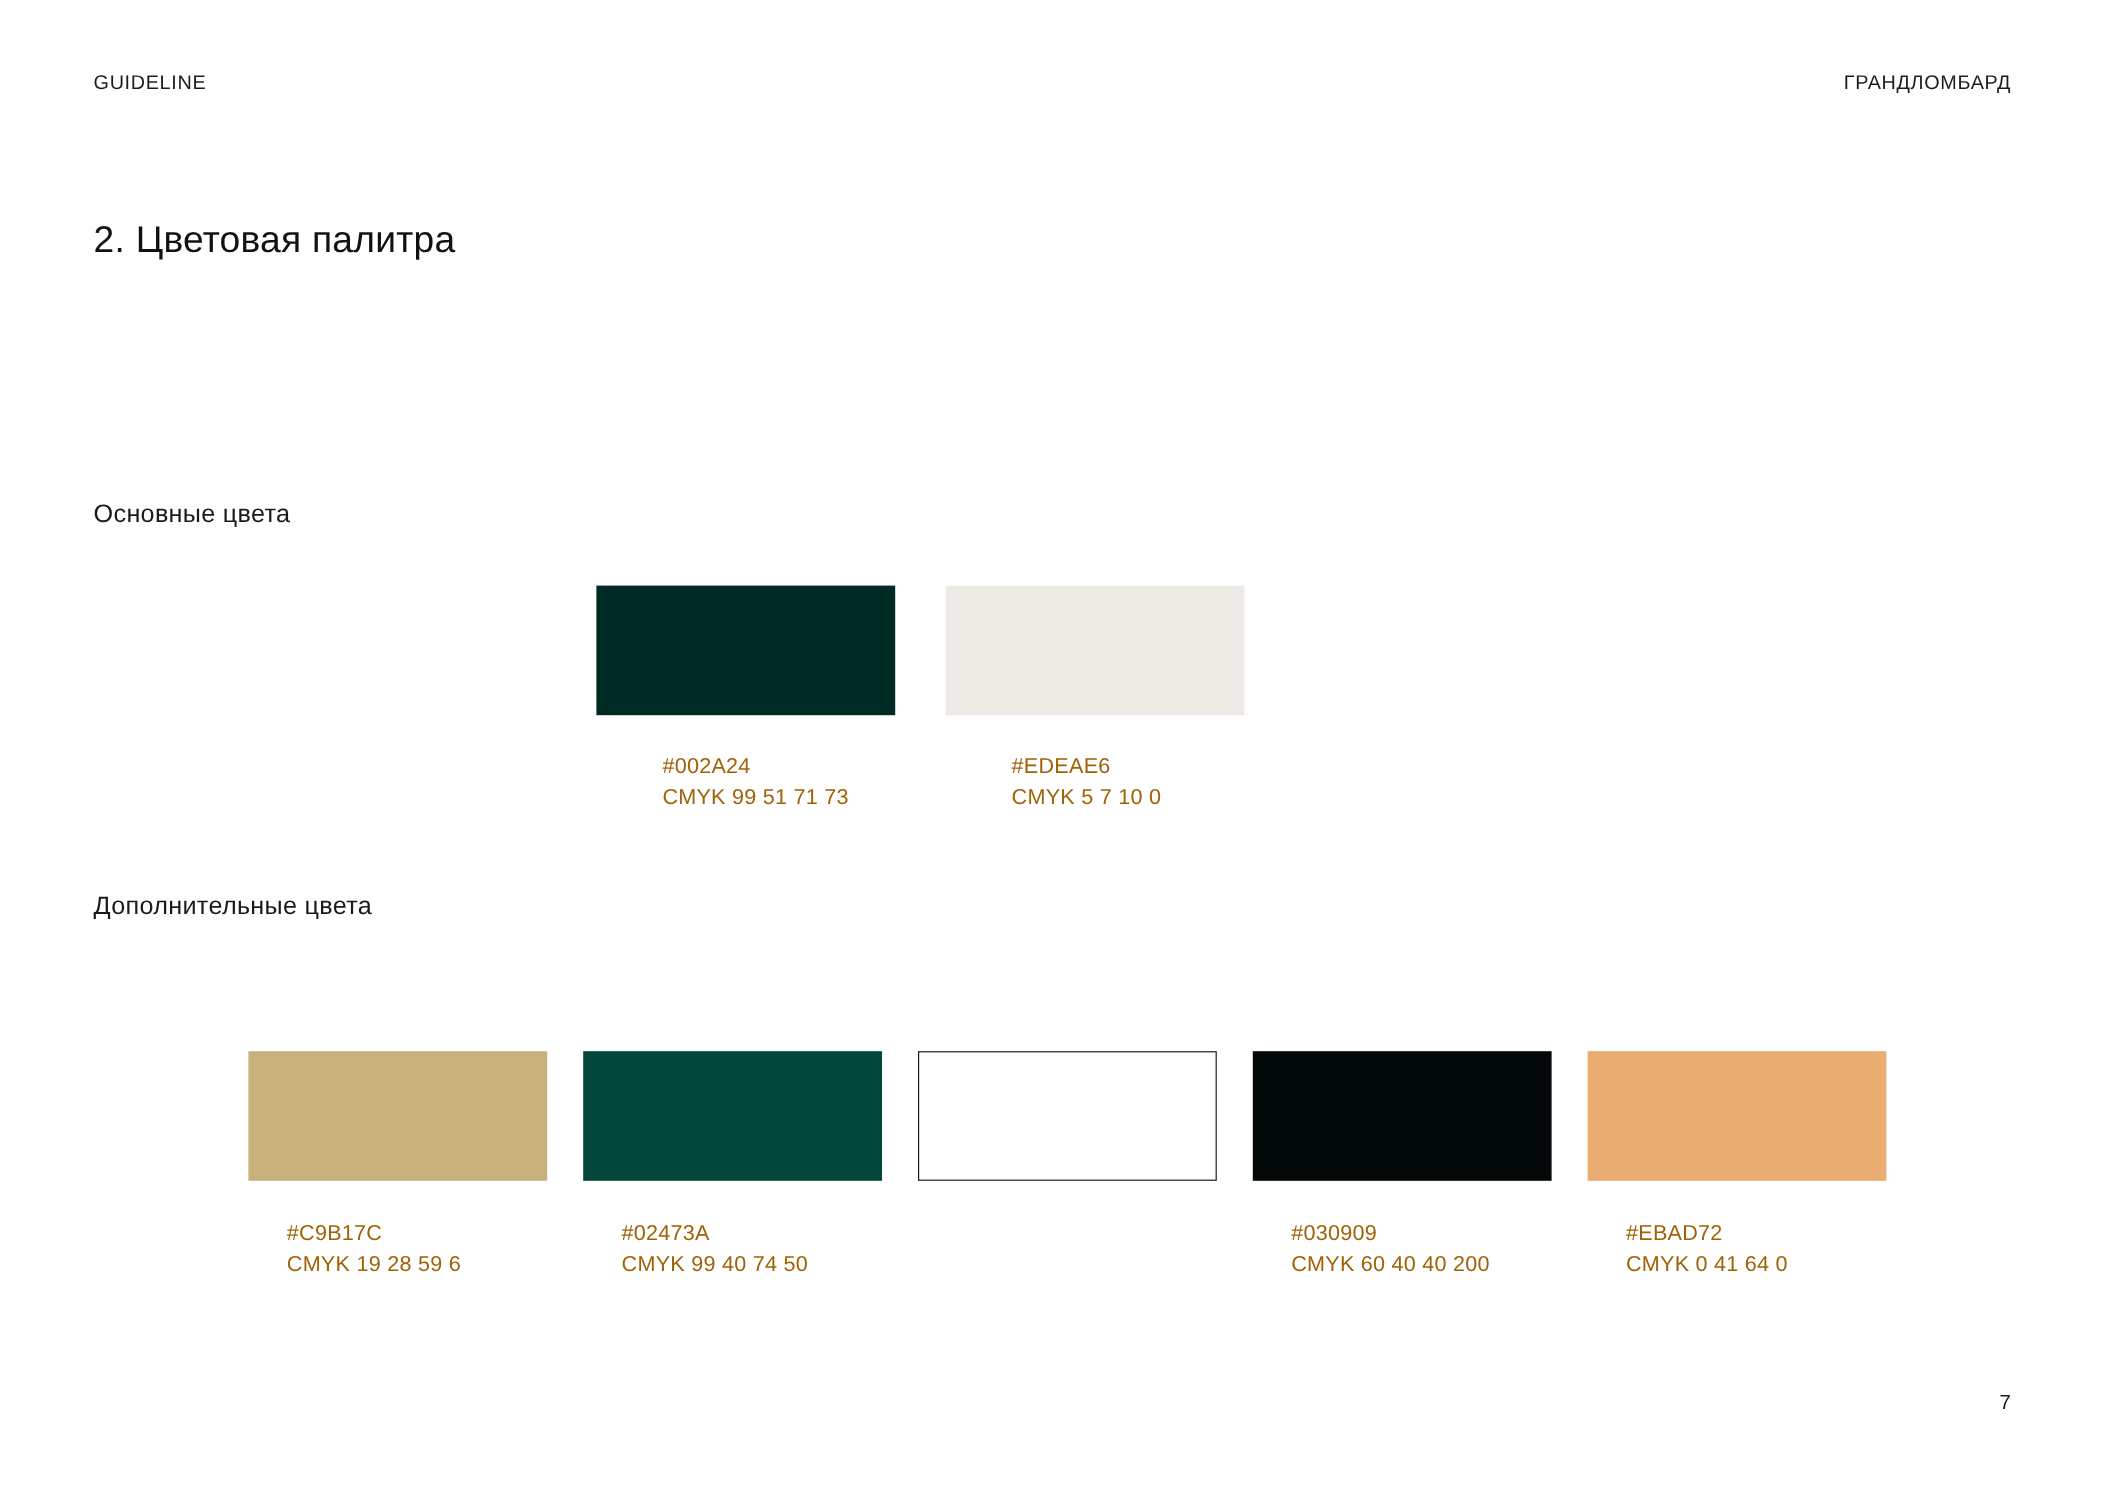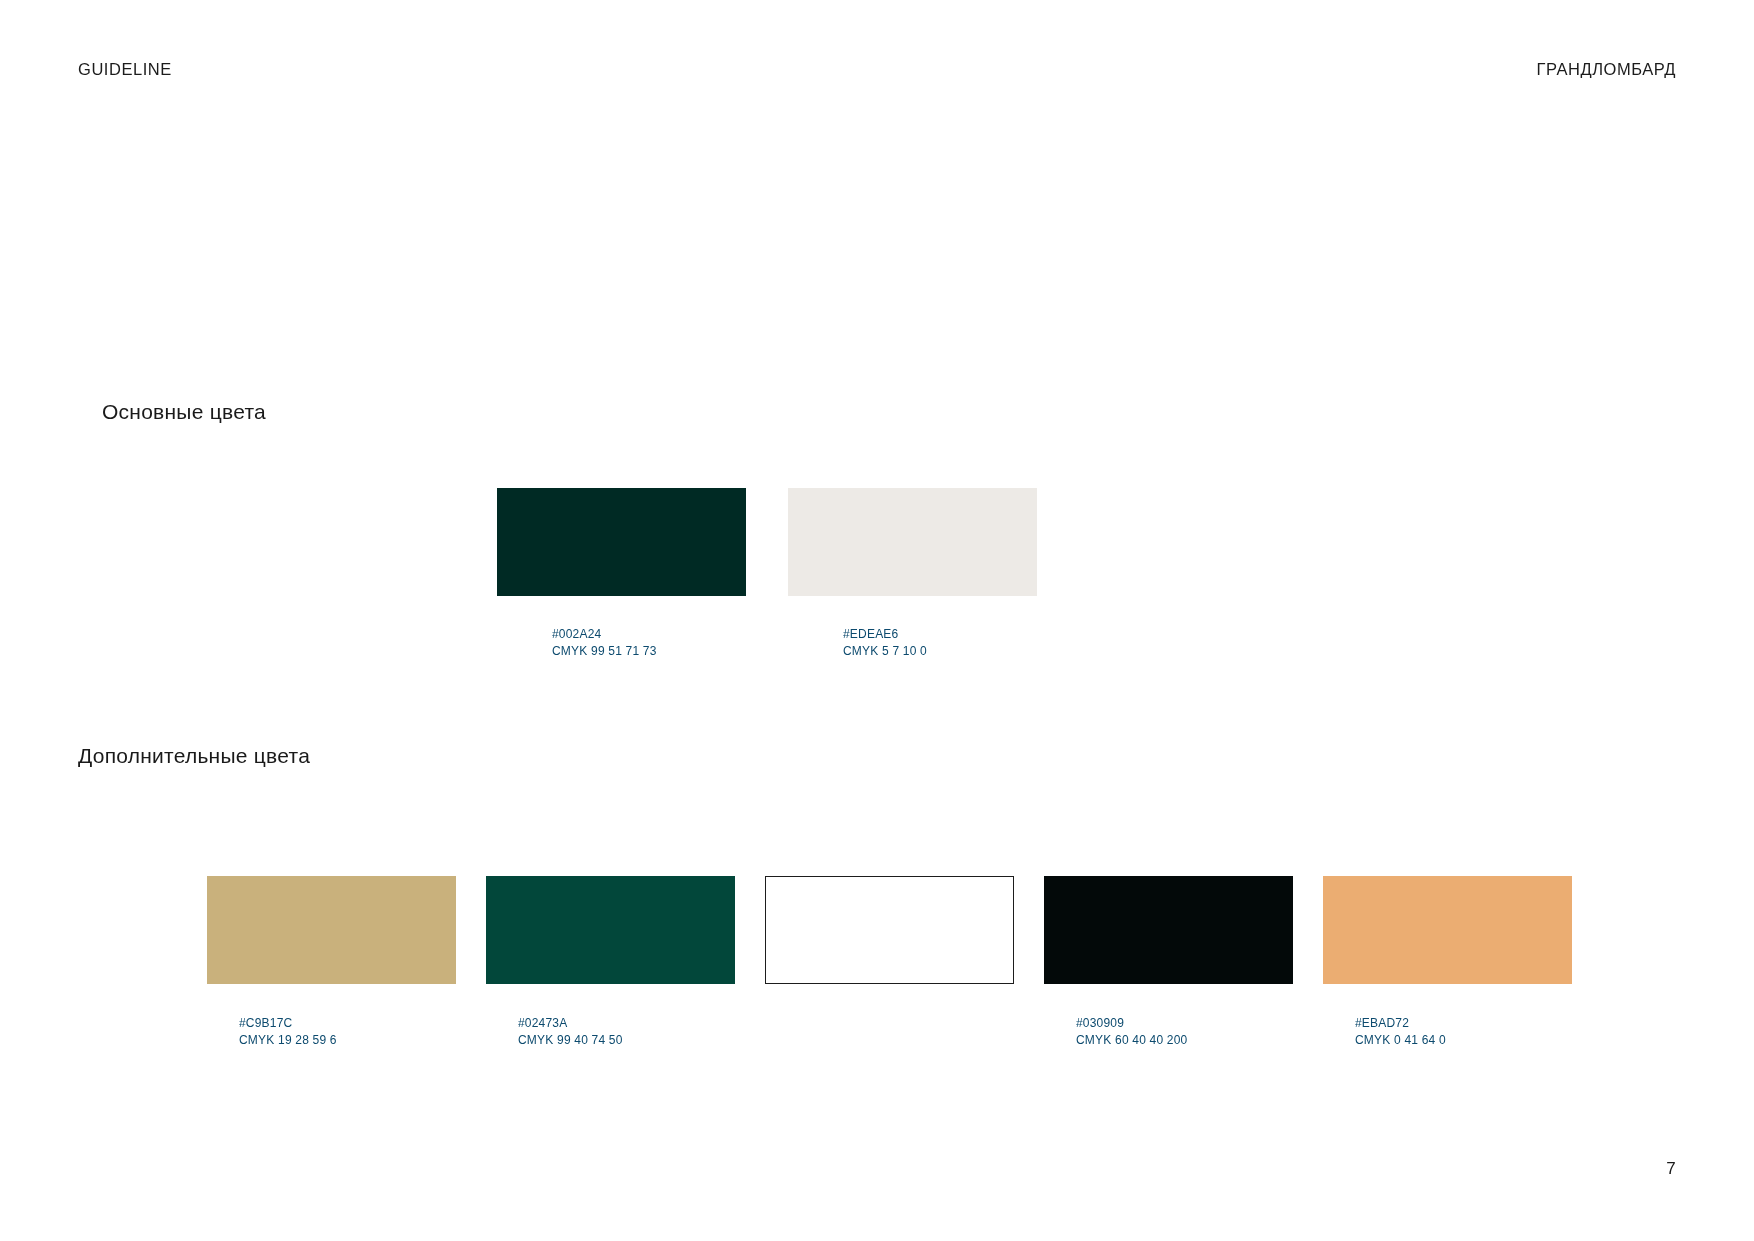--- a/index.html
+++ b/index.html
@@ -66,21 +66,21 @@
   
   .section-label {
     position: absolute;
     left: 78px;
     font-size: 21px;
     font-weight: 400;
     letter-spacing: 0.25px;
     color: #1a1a1a;
     white-space: nowrap;
   }
-  .section-label.primary   { top: 400px; margin-left: 24px; }
+  .section-label.primary   { top: 417px; }
   .section-label.secondary { top: 744px; }
 
   
   .swatch-row {
     position: absolute;
     display: flex;
     align-items: flex-start;
   }
   .swatch-row.primary-row {
     top: 488px;
@@ -107,24 +107,24 @@
     width: 249px;
     height: 108px;
   }
   .swatch-chip.bordered {
     border: 1.5px solid #1d1d1d;
   }
 
   .swatch-caption {
     margin-top: 30px;
     margin-left: 55px;
-    font-size: 12px;
+    font-size: 18px;
     line-height: 1.42;
     letter-spacing: 0.2px;
-    color: #0c4a6e;
+    color: #a16207;
     white-space: nowrap;
   }
   .secondary-row .swatch-caption {
     margin-left: 32px;
     margin-top: 31px;
   }
   .caption-line { display: block; }
 
   
   .page-number {
@@ -140,20 +140,21 @@
 <body>
 
 <div class="page">
 
   <div class="page-header">
     <span class="header-left">GUIDELINE</span>
     <span class="header-right">ГРАНДЛОМБАРД</span>
   </div>
 
   <div class="headings">
+    <h1 class="heading-main">2. Цветовая палитра</h1>
   </div>
 
   <div class="section-label primary">Основные цвета</div>
 
   <div class="swatch-row primary-row">
 
     <div class="swatch">
       <div class="swatch-chip" style="background:#002A24;"></div>
       <div class="swatch-caption">
         <span class="caption-line">#002A24</span>

